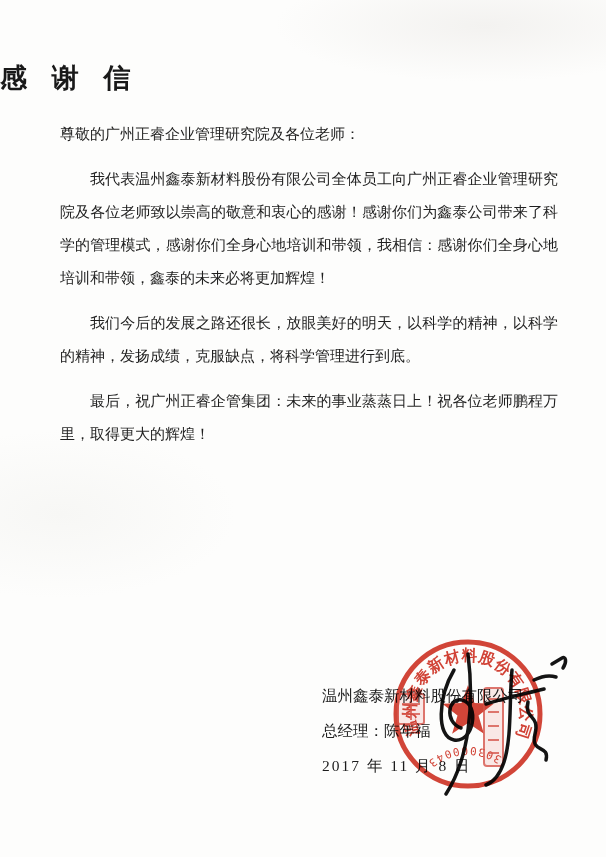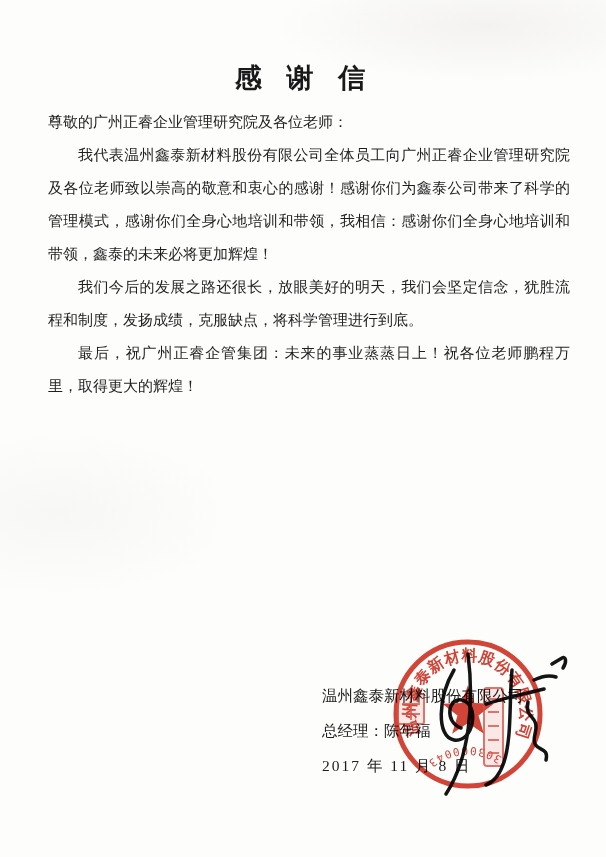--- a/index.html
+++ b/index.html
@@ -10,31 +10,31 @@
     background:
       radial-gradient(ellipse 300px 80px at 80% 3%, #f3f2f0 0%, rgba(255,255,255,0) 70%),
       radial-gradient(ellipse 250px 120px at 10% 60%, #f7f7f5 0%, rgba(255,255,255,0) 70%),
       #fdfdfc;
     font-family:"Liberation Serif","DejaVu Serif",serif;
     color:#1f1f1f;
     overflow:hidden;
   }
   .title {
     position:absolute; top:60px; left:0; right:0;
-    margin:0; text-align:center;
+    margin:0; text-align:left;
     font-size:27px; font-weight:700;
     letter-spacing:6px; word-spacing:6px;
     color:#191919;
   }
   .body-text {
     position:absolute; top:106px; left:48px; width:522px;
     font-size:15px; line-height:33px;
     text-align:justify;
   }
-  .body-text p { margin:0; text-indent:2em; }
+  .body-text p { margin:12px; text-indent:2em; }
   .body-text p.salutation { text-indent:0; }
   .sig-block {
     position:absolute; left:322px; top:678px;
     font-size:15.5px; line-height:35px;
     color:#1c1c1c; z-index:1;
   }
   .sig-block div { white-space:nowrap; }
   .sig-date { letter-spacing:2px; font-weight:400; }
   .seal {
     position:absolute; left:390px; top:636px;
@@ -52,21 +52,21 @@
 </head>
 <body>
 
 <div class="page">
 
   <h1 class="title">感 谢 信</h1>
 
   <div class="body-text">
     <p class="salutation">尊敬的广州正睿企业管理研究院及各位老师：</p>
     <p>我代表温州鑫泰新材料股份有限公司全体员工向广州正睿企业管理研究院及各位老师致以崇高的敬意和衷心的感谢！感谢你们为鑫泰公司带来了科学的管理模式，感谢你们全身心地培训和带领，我相信：感谢你们全身心地培训和带领，鑫泰的未来必将更加辉煌！</p>
-    <p>我们今后的发展之路还很长，放眼美好的明天，我们会坚定信念，犹胜流程和制度，发扬成绩，克服缺点，将科学管理进行到底。</p>
+    <p>我们今后的发展之路还很长，放眼美好的明天，以科学的精神，以科学的精神，发扬成绩，克服缺点，将科学管理进行到底。</p>
     <p>最后，祝广州正睿企管集团：未来的事业蒸蒸日上！祝各位老师鹏程万里，取得更大的辉煌！</p>
   </div>
 
   <div class="sig-block">
     <div>温州鑫泰新材料股份有限公司</div>
     <div>总经理：陈年福</div>
     <div class="sig-date">2017 年 11 月 8 日</div>
   </div>
 
   <svg class="seal" viewBox="0 0 156 156" aria-hidden="true">

